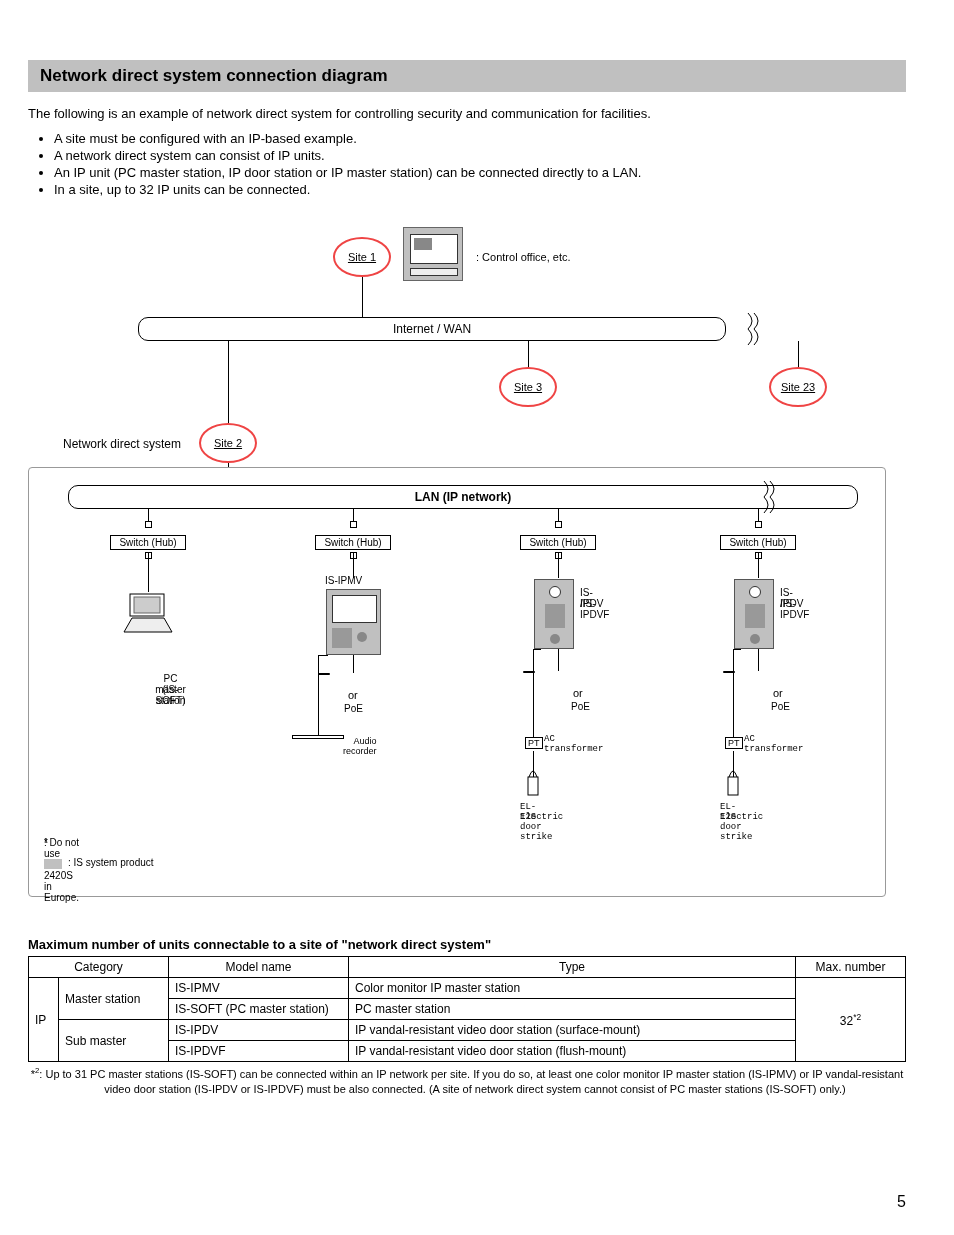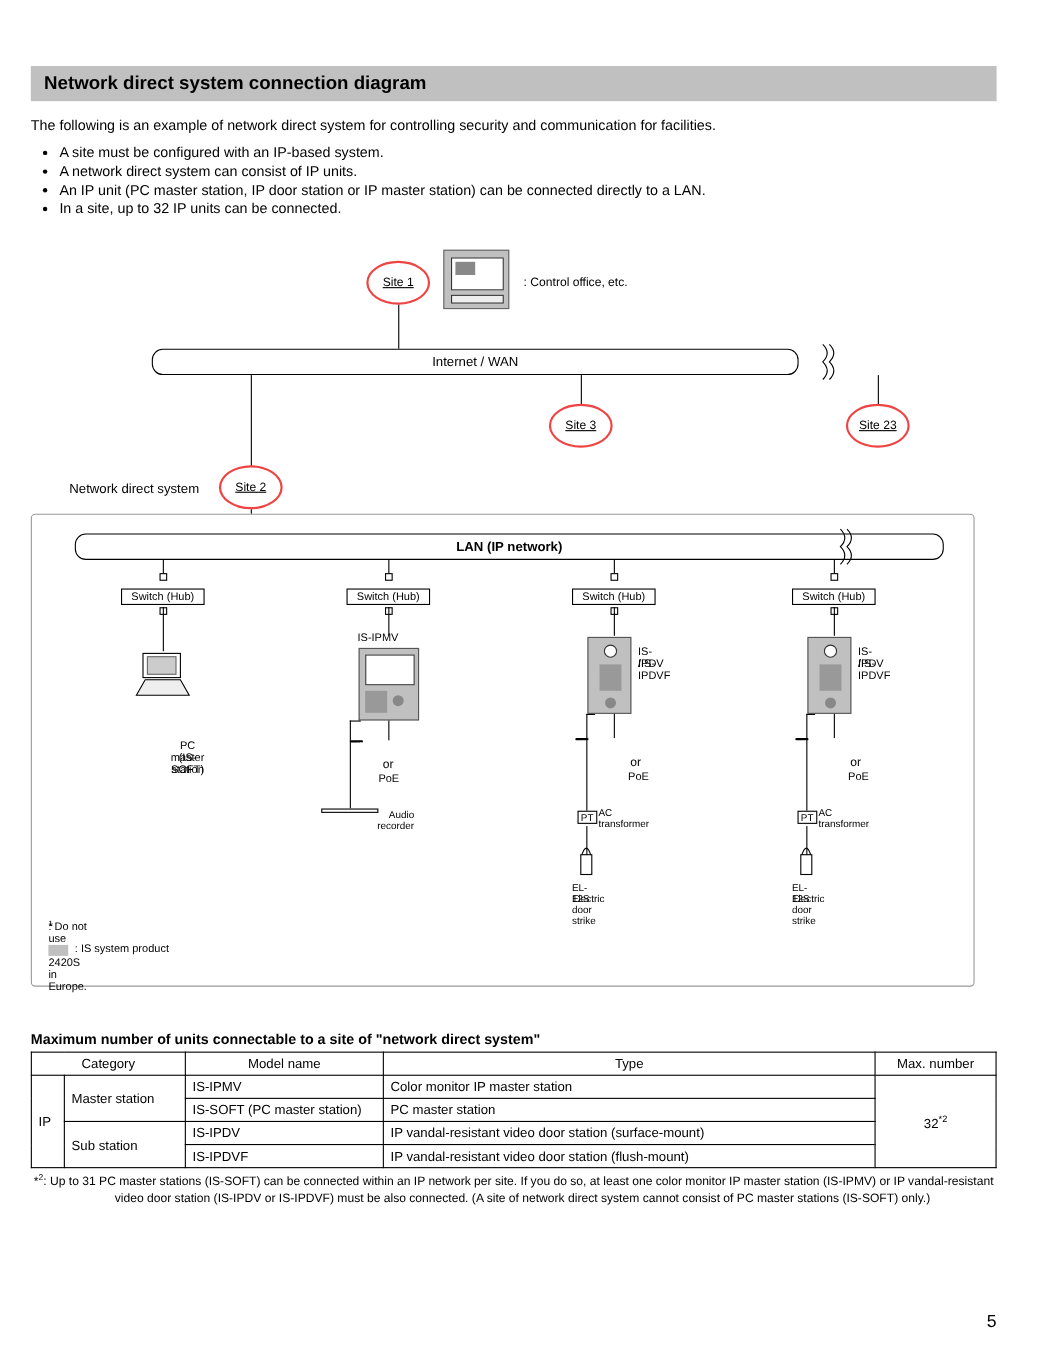--- a/index.html
+++ b/index.html
@@ -59,21 +59,21 @@
     padding: 1px 0;
     background:#fff;
   }
   .little-sq {
     width:7px; height:7px; border:1px solid #000; background:#fff;
   }
   .vline { width:1px; background:#000; }
   .hline { height:1px; background:#000; }
   .label { font-size: 11px; }
   .label-sm { font-size: 10px; }
-  .label-xs { font-size: 9px; }
+  .label-xs { font-size: 9px; font-family: Liberation Mono, monospace; }
   .black-pill {
     background:#000; color:#fff; font-size:9px;
     border-radius:6px; padding:1px 6px; white-space:nowrap;
   }
   .pt-box { border:1px solid #000; font-size:9px; padding:0 2px; background:#fff; }
   .shaded { background:#c0c0c0; }
   .audio-box { border:1px solid #000; font-size:9px; text-align:right; background:#fff; line-height:1.1; padding:1px 0; }
   .legend-swatch { width:18px; height:10px; background:#c0c0c0; }
 
   
@@ -88,21 +88,21 @@
 </head>
 <body>
 
 <div class="page">
 
   <div class="title-bar">Network direct system connection diagram</div>
 
   <div class="intro">The following is an example of network direct system for controlling security and communication for facilities.</div>
 
   <ul class="bullets">
-    <li>A site must be configured with an IP-based system.</li>
+    <li>A site must be configured with an IP-based example.</li>
     <li>A network direct system can consist of IP units.</li>
     <li>An IP unit (PC master station, IP door station or IP master station) can be connected directly to a LAN.</li>
     <li>In a site, up to 32 IP units can be connected.</li>
   </ul>
 
   <div class="diagram-area">
 
     <div class="node-ellipse" style="left:305px; top:20px; width:58px; height:40px;">Site 1</div>
 
     <div style="left:375px; top:10px; width:60px; height:54px; border:1px solid #666; background:#c0c0c0;">
@@ -304,21 +304,21 @@
       <td rowspan="2" style="width:110px;">Master station</td>
       <td style="width:180px;">IS-IPMV</td>
       <td>Color monitor IP master station</td>
       <td rowspan="4" style="text-align:center; width:110px;"><span>32</span><sup>*2</sup></td>
     </tr>
     <tr>
       <td>IS-SOFT (PC master station)</td>
       <td>PC master station</td>
     </tr>
     <tr>
-      <td rowspan="2">Sub station</td>
+      <td rowspan="2">Sub master</td>
       <td>IS-IPDV</td>
       <td>IP vandal-resistant video door station (surface-mount)</td>
     </tr>
     <tr>
       <td>IS-IPDVF</td>
       <td>IP vandal-resistant video door station (flush-mount)</td>
     </tr>
   </tbody>
     </table>
 

